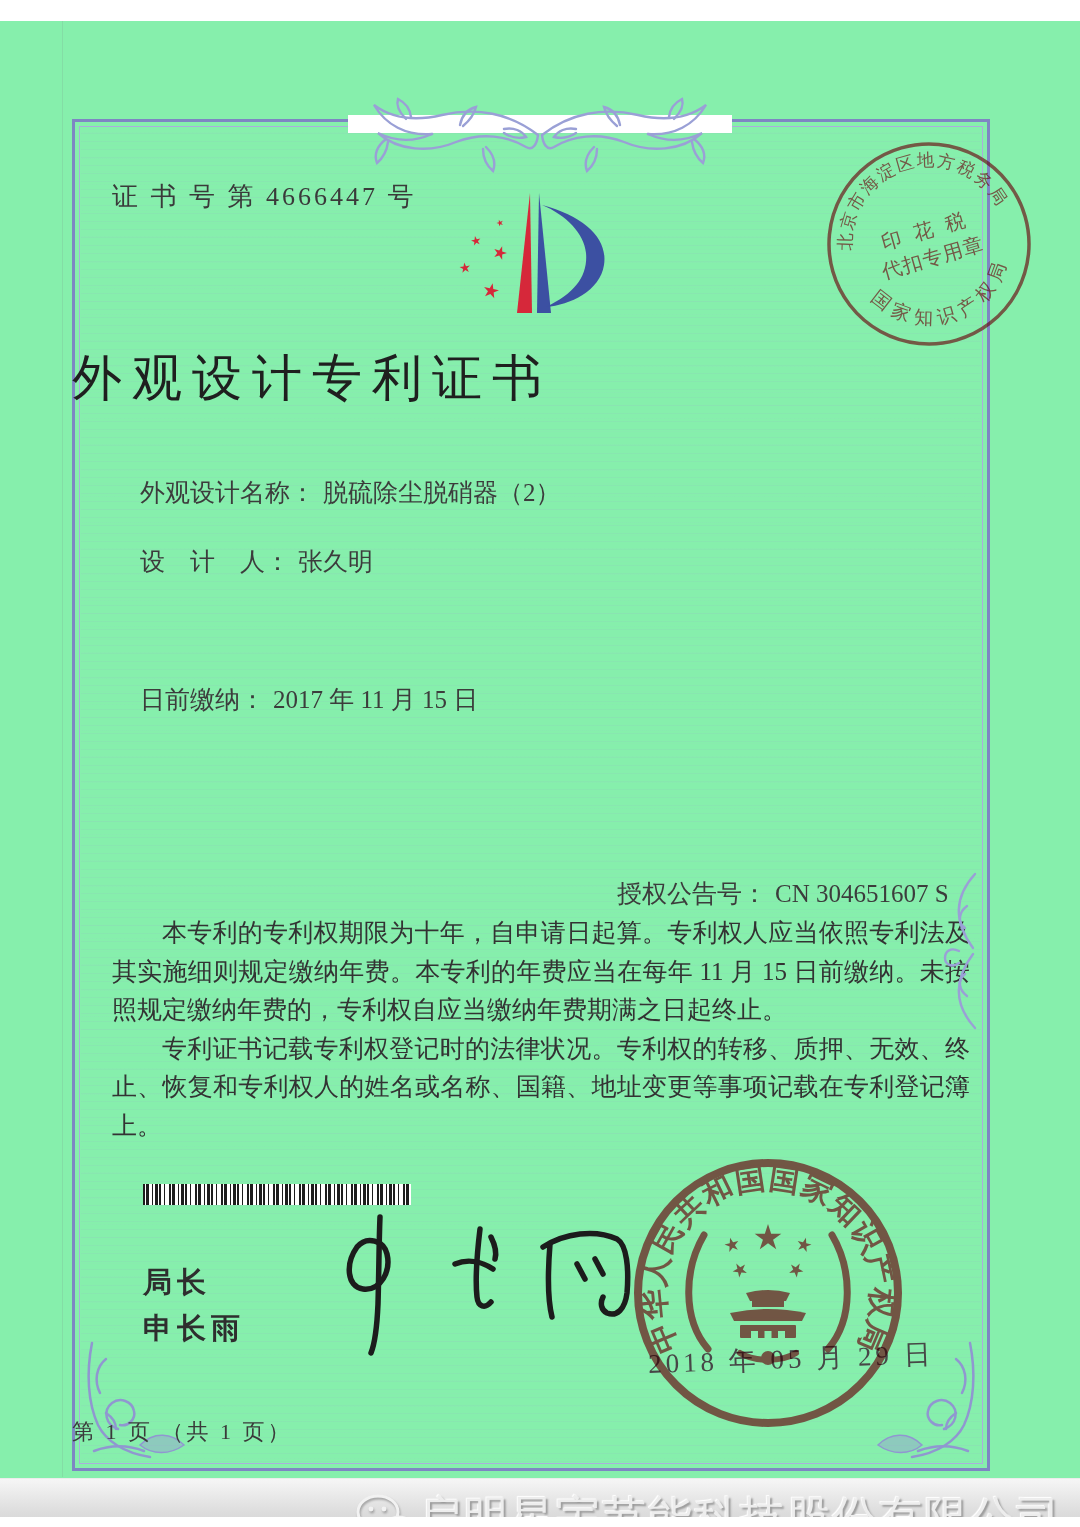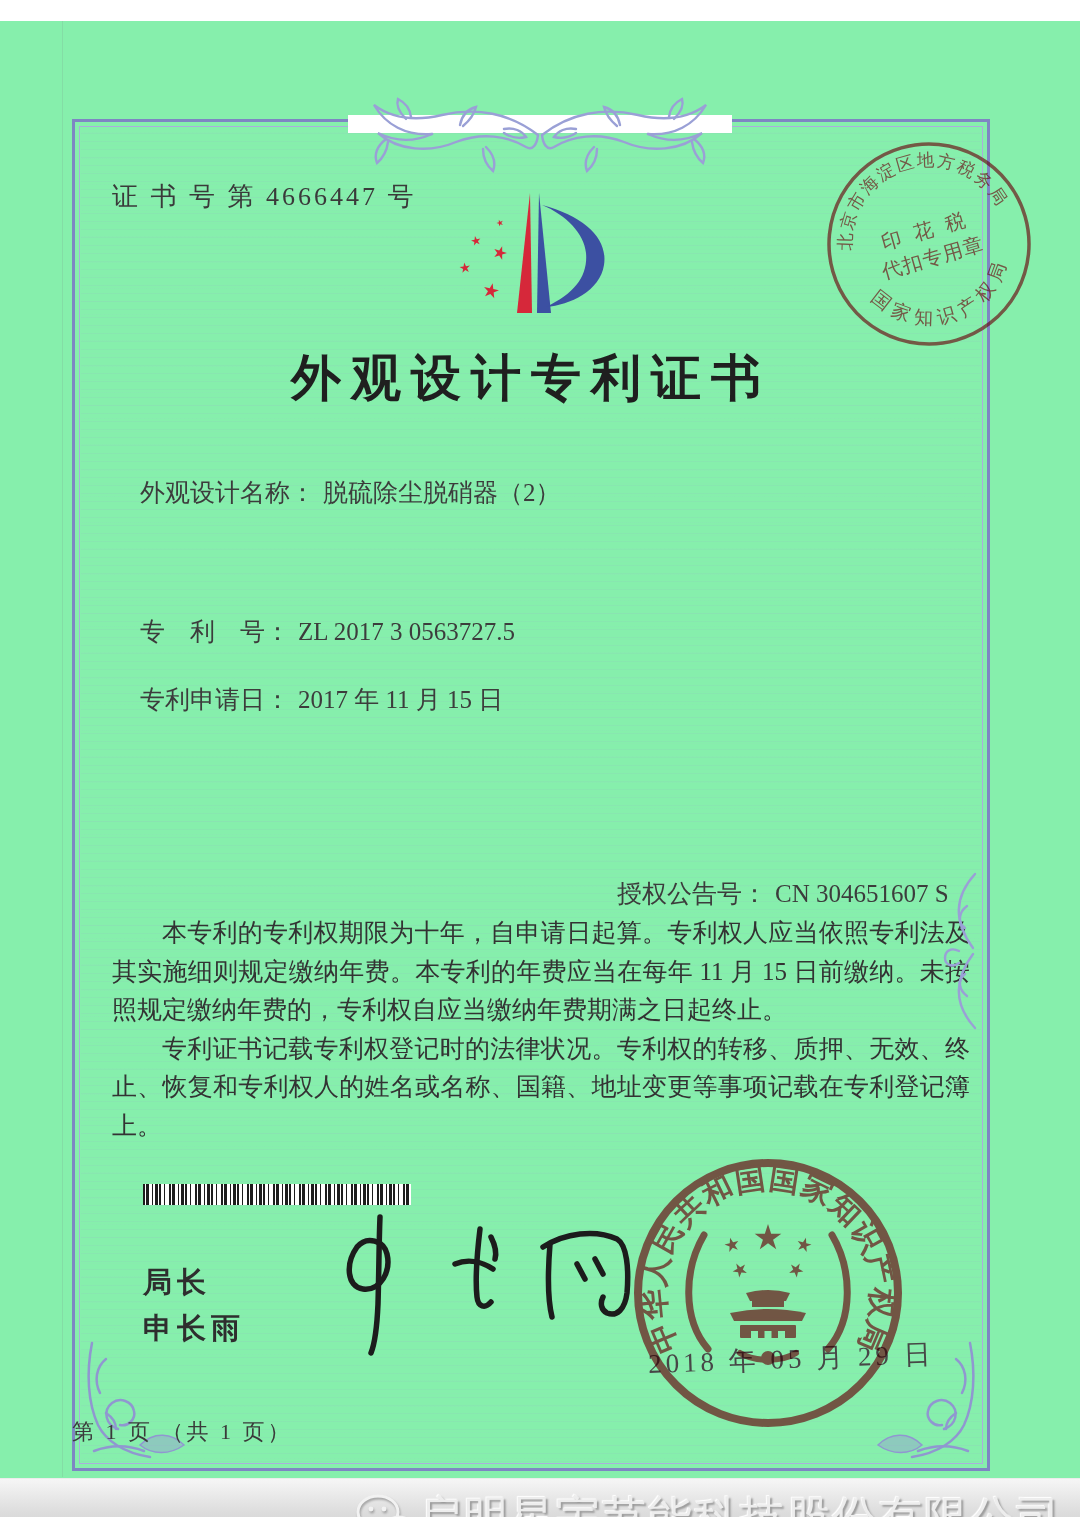--- a/index.html
+++ b/index.html
@@ -13,22 +13,22 @@
   
   .frame{left:72px;top:98px;width:912px;height:1346px;border:3px solid #7e86c3;}
   .frame-inner{position:absolute;inset:4px;border:1px solid #a9aedb;}
   .frame-texture{position:absolute;inset:6px;
      background:repeating-linear-gradient(0deg, rgba(150,160,205,.10) 0 1px, transparent 1px 8px),
                 repeating-linear-gradient(0deg, transparent 0 3px, rgba(170,178,215,.05) 3px 4px, transparent 4px 13px);
      pointer-events:none;}
 
   .cert-no{left:112px;top:158px;font-size:26px;letter-spacing:3px;color:#3a3a3a;}
 
-  .title{left:72px;width:918px;top:324px;text-align:center;font-size:50px;letter-spacing:10px;
-         font-weight:700;color:#1f1f1f;}
+  .title{left:72px;width:918px;top:324px;font-size:50px;letter-spacing:10px;
+         font-weight:400;color:#1f1f1f;}
   .frow{position:absolute;left:140px;white-space:nowrap;font-size:25px;color:#3c3c3c;}
   .fvalue{margin-left:8px;white-space:pre-wrap;}
 
   .paras{left:112px;top:893px;width:858px;}
   .paras p{margin:0;font-size:25px;line-height:38.5px;text-indent:2em;text-align:justify;color:#333;}
 
   .barcode{left:143px;top:1163px;width:268px;height:21px;
     background:repeating-linear-gradient(90deg,
       #1d1d1d 0 2px, #fff 2px 3px, #1d1d1d 3px 6px, #fff 6px 9px,
       #1d1d1d 9px 10px, #fff 10px 12px, #1d1d1d 12px 15px, #fff 15px 16px,
@@ -122,25 +122,25 @@
     </text>
     <text x="119" y="112" text-anchor="middle" fill="#d8555d" font-size="20" letter-spacing="4" font-family="Liberation Serif, DejaVu Serif, serif">印 花 税</text>
     <text x="119" y="140" text-anchor="middle" fill="#d8555d" font-size="20" letter-spacing="1" font-family="Liberation Serif, DejaVu Serif, serif">代扣专用章</text>
   </svg>
 
   <div class="abs title">外观设计专利证书</div>
 
   <div class="frow" style="top:455px">
     <span>外观设计名称</span><span>：</span><span class="fvalue">脱硫除尘脱硝器（2）</span>
   </div>
-  <div class="frow" style="top:594px">
-    <span>专　利　号</span><span>：</span><span class="fvalue">ZL 2017 3 0563727.5</span>
+  <div class="frow" style="top:524px">
+    <span>设　计　人</span><span>：</span><span class="fvalue">张久明</span>
   </div>
   <div class="frow" style="top:662px">
-    <span>专利申请日</span><span>：</span><span class="fvalue">2017 年 11 月 15 日</span>
+    <span>日前缴纳</span><span>：</span><span class="fvalue">2017 年 11 月 15 日</span>
   </div>
 
   <div class="frow" style="left:617px;top:856px">
     <span>授权公告号</span><span>：</span><span class="fvalue">CN 304651607 S</span>
   </div>
 
   <div class="abs paras">
     <p>本专利的专利权期限为十年，自申请日起算。专利权人应当依照专利法及其实施细则规定缴纳年费。本专利的年费应当在每年 11 月 15 日前缴纳。未按照规定缴纳年费的，专利权自应当缴纳年费期满之日起终止。</p>
     <p>专利证书记载专利权登记时的法律状况。专利权的转移、质押、无效、终止、恢复和专利权人的姓名或名称、国籍、地址变更等事项记载在专利登记簿上。</p>
   </div>

